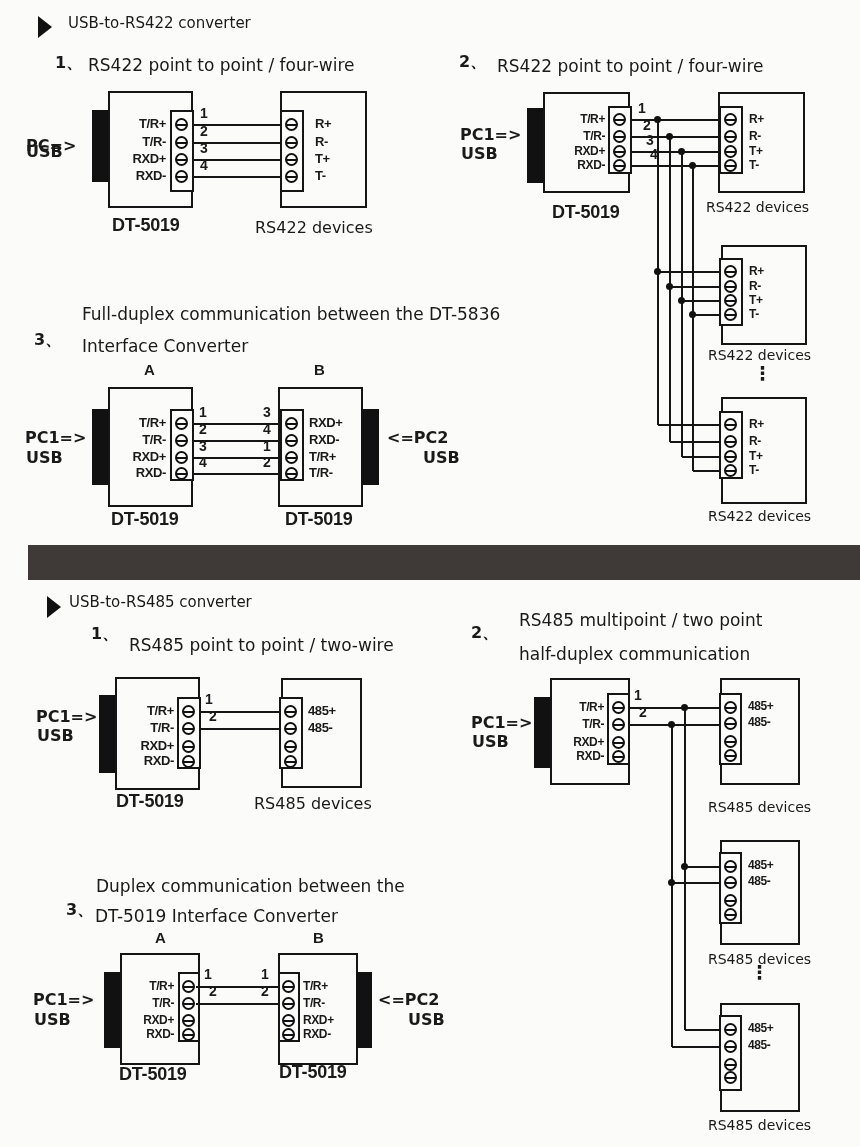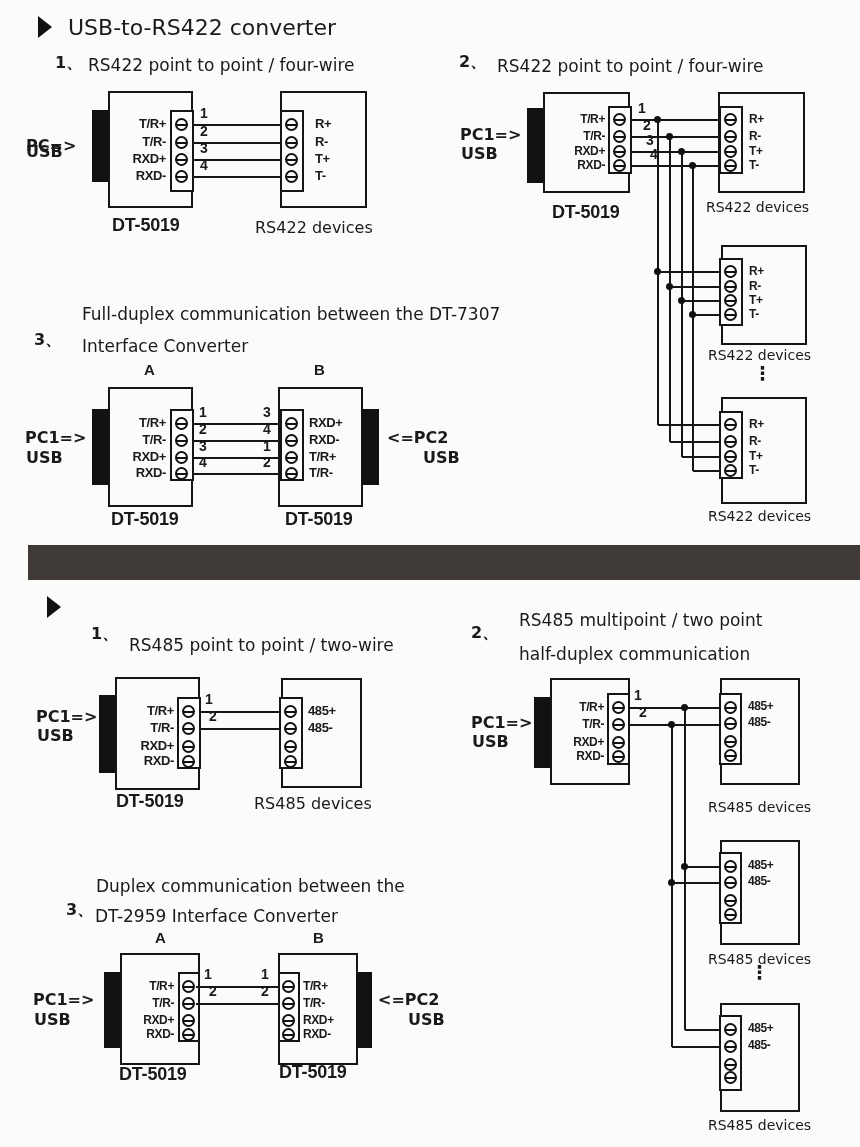--- a/index.html
+++ b/index.html
@@ -1,20 +1,20 @@
 <!DOCTYPE html>
 <html><head>
 <meta charset="utf-8">
 <style>
   html,body{margin:0;padding:0;background:#fff;}
   #page{position:relative;width:860px;height:1147px;background:#fbfbfa;overflow:hidden;
         font-family:"DejaVu Sans",sans-serif;color:#1a1a1a;}
   #page span{position:absolute;white-space:nowrap;line-height:1.15;}
   #page i{position:absolute;display:block;font-style:normal;}
-  .h1{font-size:22px;}
+  .h1{font-size:15px;}
   .t{font-size:17px;}
   .n{font-size:16px;font-weight:bold;}
   .capB{font-family:"Liberation Sans",sans-serif;font-weight:bold;font-size:18px;letter-spacing:-0.2px;}
   .cap{font-size:16px;}
   .capS{font-size:14px;}
   .pc{font-weight:bold;font-size:16px;}
   .pin{font-family:"Liberation Sans",sans-serif;font-weight:bold;font-size:13px;letter-spacing:-0.4px;}
   .pin2{font-family:"Liberation Sans",sans-serif;font-weight:bold;font-size:12px;letter-spacing:-0.4px;}
   .r{text-align:right;}
   .num{font-family:"Liberation Sans",sans-serif;font-weight:bold;font-size:14px;}
@@ -154,21 +154,21 @@
     <i class="term" style="left:724px;top:450px"></i>
     <i class="term" style="left:724px;top:464px"></i>
     <span class="pin2" style="left:749px;top:418px">R+</span>
     <span class="pin2" style="left:749px;top:435px">R-</span>
     <span class="pin2" style="left:749px;top:450px">T+</span>
     <span class="pin2" style="left:749px;top:464px">T-</span>
     <span class="capS" style="left:708px;top:508px">RS422 devices</span>
   </div>
 
   <div>
-    <span class="t" style="left:82px;top:305px">Full-duplex communication between the DT-7307</span>
+    <span class="t" style="left:82px;top:305px">Full-duplex communication between the DT-5836</span>
     <span class="n" style="left:34px;top:331px">3、</span>
     <span class="t" style="left:82px;top:337px">Interface Converter</span>
     <span class="ab" style="left:144px;top:361px">A</span>
     <span class="ab" style="left:314px;top:361px">B</span>
     <span class="pc" style="left:25px;top:429px">PC1=&gt;</span>
     <span class="pc" style="left:26px;top:449px">USB</span>
     <i class="usb" style="left:92px;top:409px;width:17px;height:76px"></i>
     <i class="box" style="left:108px;top:387px;width:81px;height:116px"></i>
     <i class="strip" style="left:170px;top:409px;width:20px;height:68px"></i>
     <i class="term" style="left:175px;top:417px"></i>
@@ -204,20 +204,21 @@
     <i class="usb" style="left:361px;top:409px;width:18px;height:76px"></i>
     <span class="pc" style="left:387px;top:429px">&lt;=PC2</span>
     <span class="pc" style="left:423px;top:449px">USB</span>
     <span class="capB" style="left:111px;top:509px">DT-5019</span>
     <span class="capB" style="left:285px;top:509px">DT-5019</span>
   </div>
 
   <i class="divider" style="left:28px;top:545px;width:832px;height:35px"></i>
 
   <i class="tri" style="left:47px;top:596px"></i>
+  <span class="h1" style="left:69px;top:594px">USB-to-RS485 converter</span>
 
   <div>
     <span class="n" style="left:91px;top:625px">1、</span>
     <span class="t" style="left:129px;top:636px">RS485 point to point / two-wire</span>
     <span class="pc" style="left:36px;top:708px">PC1=&gt;</span>
     <span class="pc" style="left:37px;top:727px">USB</span>
     <i class="usb" style="left:99px;top:695px;width:16px;height:78px"></i>
     <i class="box" style="left:115px;top:677px;width:81px;height:109px"></i>
     <i class="strip" style="left:177px;top:697px;width:20px;height:68px"></i>
     <i class="term" style="left:182px;top:705px"></i>
@@ -303,21 +304,21 @@
     <i class="term" style="left:724px;top:1058px"></i>
     <i class="term" style="left:724px;top:1071px"></i>
     <span class="pin2" style="left:748px;top:1022px">485+</span>
     <span class="pin2" style="left:748px;top:1039px">485-</span>
     <span class="capS" style="left:708px;top:1117px">RS485 devices</span>
   </div>
 
   <div>
     <span class="t" style="left:96px;top:877px">Duplex communication between the</span>
     <span class="n" style="left:66px;top:901px">3、</span>
-    <span class="t" style="left:95px;top:907px">DT-2959 Interface Converter</span>
+    <span class="t" style="left:95px;top:907px">DT-5019 Interface Converter</span>
     <span class="ab" style="left:155px;top:929px">A</span>
     <span class="ab" style="left:313px;top:929px">B</span>
     <span class="pc" style="left:33px;top:991px">PC1=&gt;</span>
     <span class="pc" style="left:34px;top:1011px">USB</span>
     <i class="usb" style="left:104px;top:972px;width:16px;height:76px"></i>
     <i class="box" style="left:120px;top:953px;width:76px;height:108px"></i>
     <i class="strip" style="left:178px;top:972px;width:18px;height:66px"></i>
     <i class="term" style="left:182px;top:980px"></i>
     <i class="term" style="left:182px;top:997px"></i>
     <i class="term" style="left:182px;top:1014px"></i>

